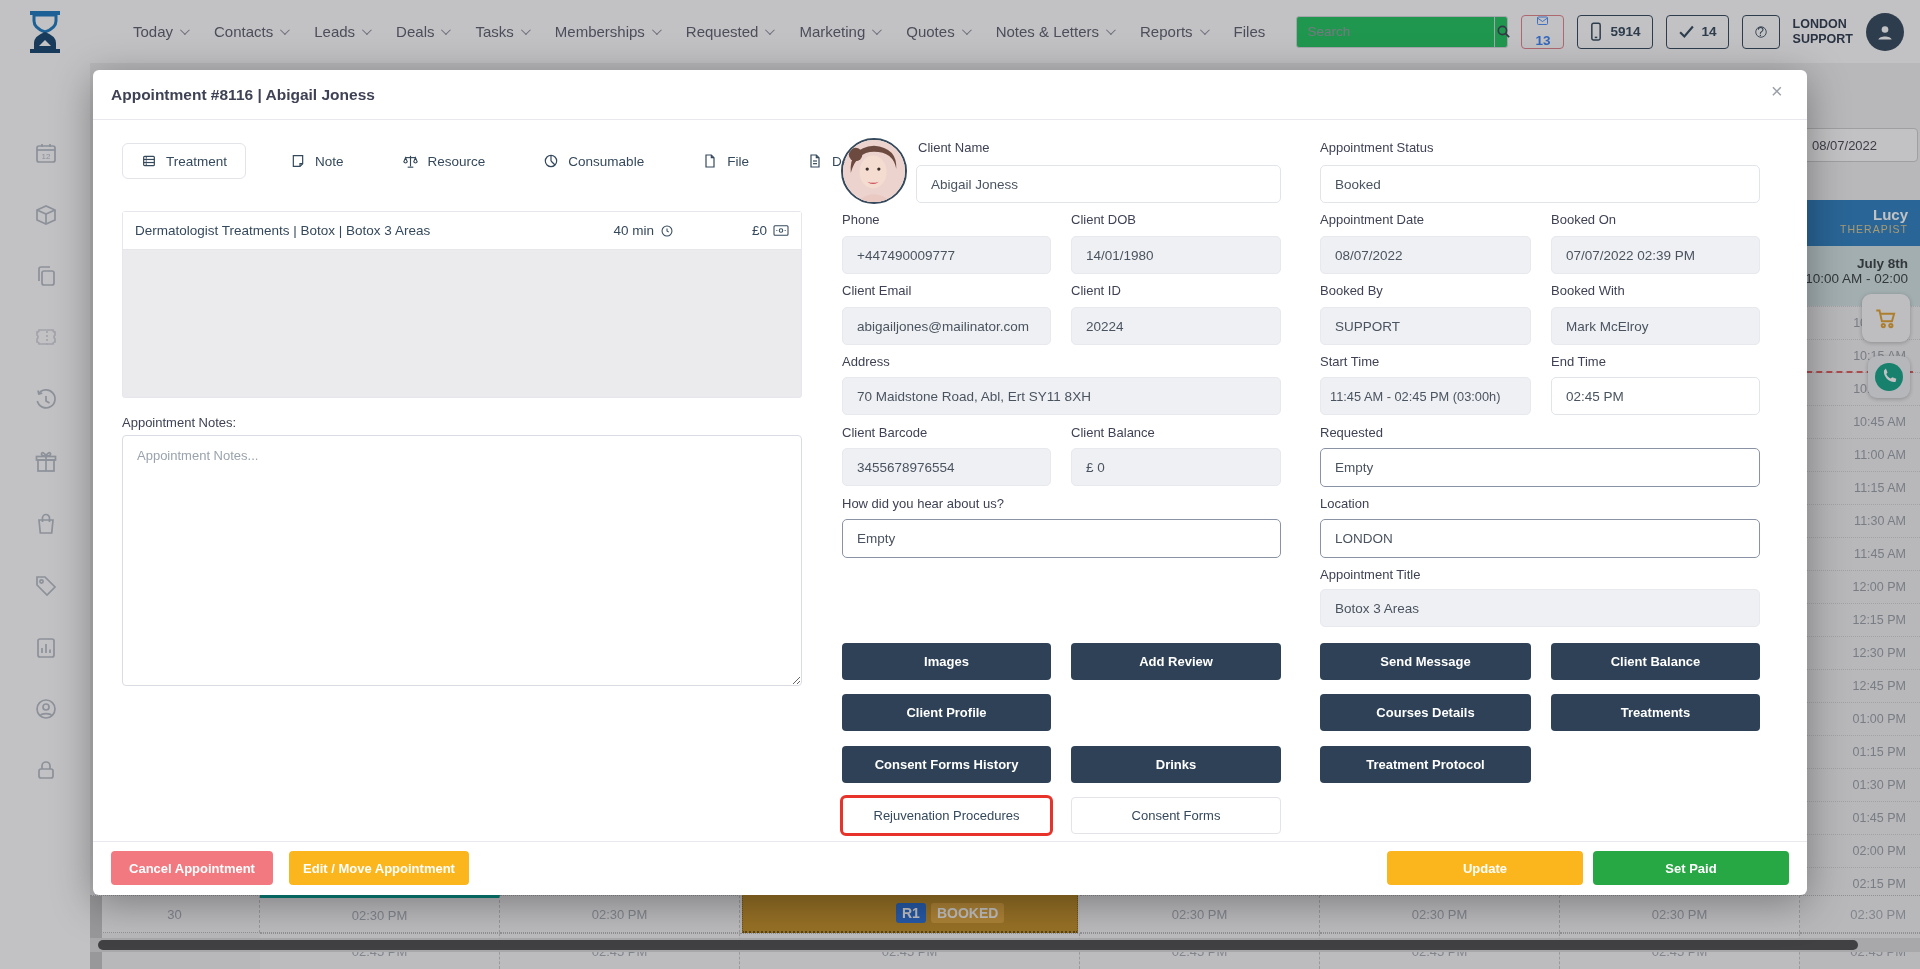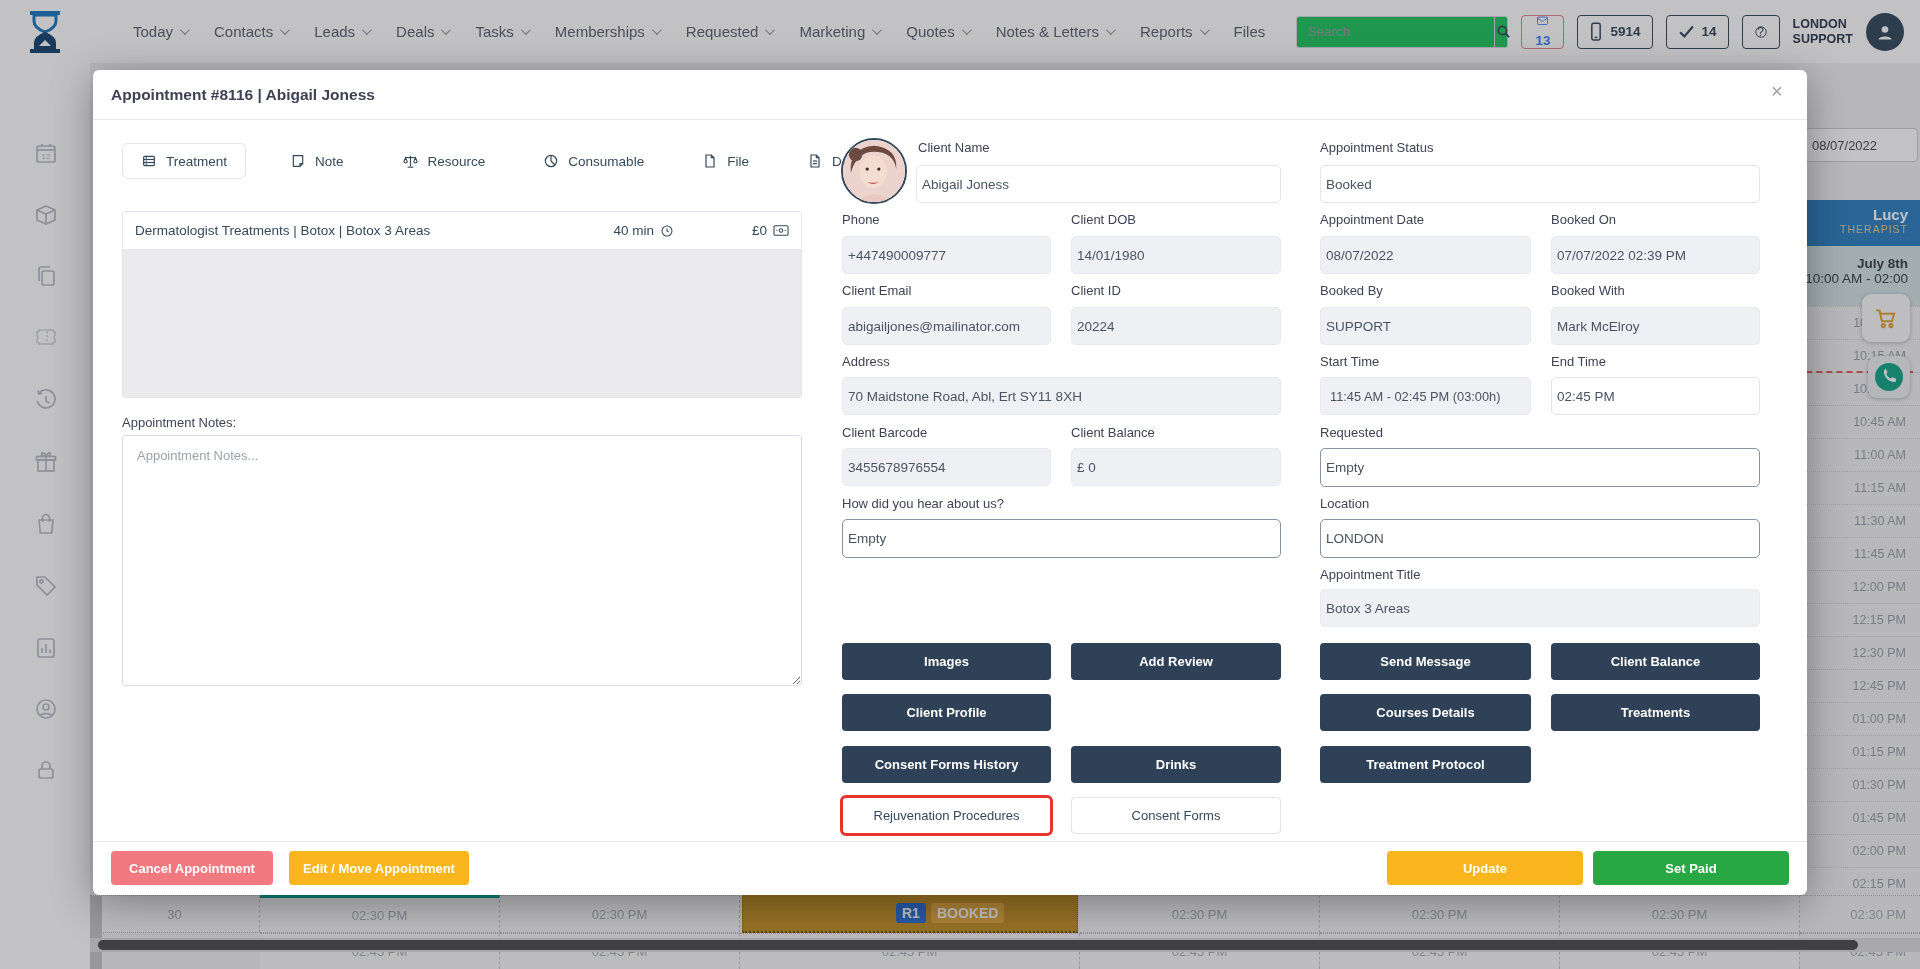--- a/index.html
+++ b/index.html
@@ -66,21 +66,21 @@
   .tx-row { height:38px; background:#fff; border-bottom:1px solid #e6e6ec; display:flex; align-items:center; padding:0 12px; font-size:13.5px; color:#35495c; cursor:pointer; }
   .tx-row .nm { flex:1; }
   .tx-row .dur { display:flex; align-items:center; gap:6px; margin-right:78px; }
   .tx-row .prc { display:flex; align-items:center; gap:6px; }
 
   .notes-lbl { position:absolute; left:29px; top:345px; font-size:13px; color:#3f4254; }
   .notes-ta { position:absolute; left:29px; top:365px; width:680px; height:251px; border:1px solid #d9dde3; border-radius:4px; padding:12px 14px; font-size:13px; color:#4a5460; font-family:inherit; resize:both; }
   .notes-ta::placeholder { color:#9aa3ad; }
 
   .lbl { position:absolute; font-size:13px; color:#3f4254; white-space:nowrap; }
-  .inp { position:absolute; height:38px; background:#fff; border:1px solid #e1e5ea; border-radius:5px; font-size:13.5px; color:#4a5460; display:flex; align-items:center; padding-left:5px; white-space:nowrap; overflow:hidden; }
+  .inp { position:absolute; height:38px; background:#fff; border:1px solid #e1e5ea; border-radius:5px; font-size:13.5px; color:#4a5460; display:flex; align-items:center; padding-left:14px; white-space:nowrap; overflow:hidden; }
   .inp.grey { background:#eff0f3; border-color:#e7e9ee; }
   .inp.sel { border:1px solid #8a93a6; height:39px; }
 
   .avatar-photo { position:absolute; left:748px; top:68px; width:66px; height:66px; border-radius:50%; border:2px solid #35495c; overflow:hidden; }
 
   .btn-dark { position:absolute; height:37px; background:#2e4156; color:#fff; font-size:13px; font-weight:bold; border:none; border-radius:4px; display:flex; align-items:center; justify-content:center; cursor:pointer; font-family:inherit; }
   .btn-light { position:absolute; height:37px; background:#fff; color:#35495c; font-size:13px; border:1px solid #e3e3ea; border-radius:4px; display:flex; align-items:center; justify-content:center; cursor:pointer; font-family:inherit; }
   .btn-light.hl { border:3px solid #e8332a; border-radius:6px; height:41px; top:725px !important; }
 
   .fbtn { position:absolute; top:781px; height:34px; border:none; border-radius:4px; color:#fff; font-size:13px; font-weight:bold; display:flex; align-items:center; justify-content:center; cursor:pointer; font-family:inherit; }

